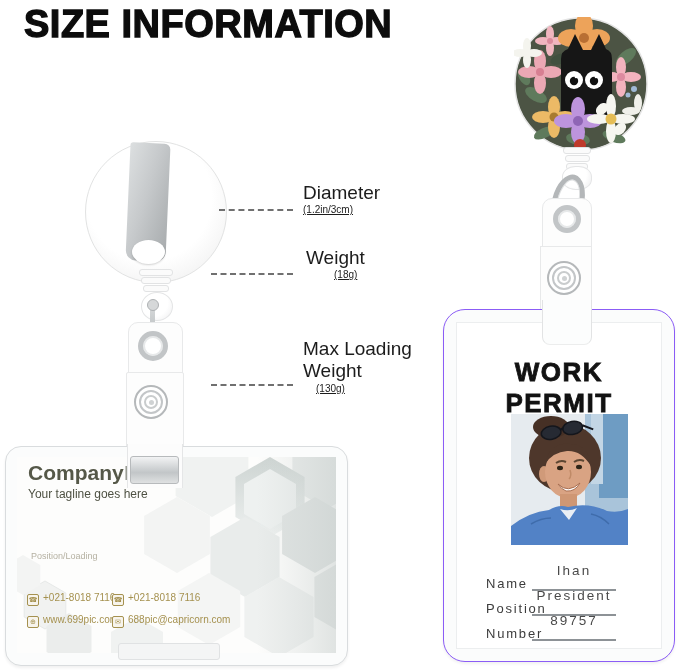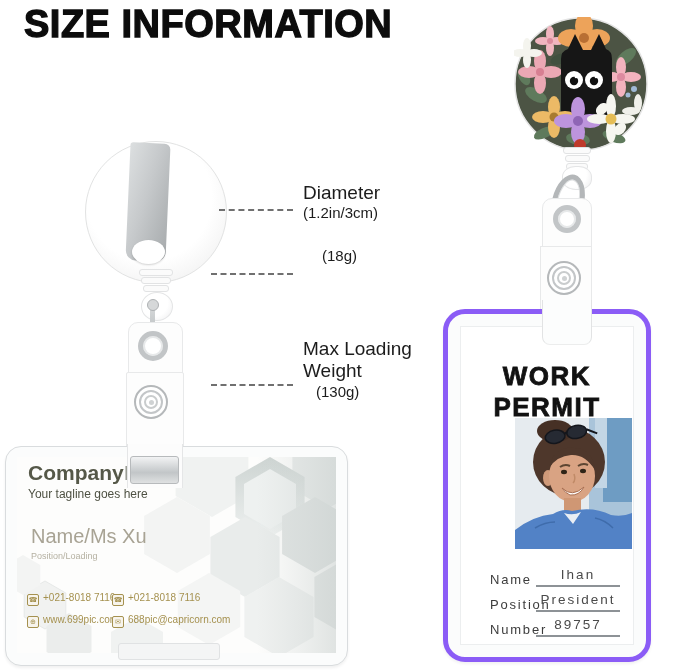--- a/index.html
+++ b/index.html
@@ -45,21 +45,21 @@
   .snap .r3{width:5px;height:5px;border-radius:50%;background:#cfd2d3;}
   .strap-ext-l{position:absolute;left:127px;top:444px;width:54px;height:44px;background:#fcfcfc;
         border-left:1px solid #e5e6e7;border-right:1px solid #e5e6e7;z-index:3;}
   .clasp{position:absolute;left:130px;top:456px;width:47px;height:26px;z-index:4;
         background:linear-gradient(180deg,#f2f3f4,#c2c6c8 60%,#dfe1e2);
         border:1px solid #b7babc;border-radius:3px;}
 
   
   .dash{position:absolute;height:0;border-top:2px dashed #707070;}
   .co-label{font-size:19px;color:#1c1c1c;line-height:1.18;}
-  .co-value{font-size:15px;color:#1c1c1c;}
+  .co-value{font-size:10px;color:#1c1c1c;text-decoration:underline;}
 
   
   .badge-floral{position:absolute;left:514px;top:17px;width:134px;height:134px;}
   .neck-r{position:absolute;left:563px;top:146px;width:28px;height:24px;}
   .neck-r i{display:block;margin:1px auto;background:#fbfbfb;border:1px solid #e2e3e4;border-radius:3px;height:5px;}
   .neck-r i:nth-child(1){width:26px}.neck-r i:nth-child(2){width:23px}.neck-r i:nth-child(3){width:20px}
   .ball-r{position:absolute;left:562px;top:166px;width:28px;height:22px;border-radius:45%;
         background:radial-gradient(circle at 40% 35%,#fff 55%,#ececed);border:1px solid #e4e5e6;}
   .carabiner{position:absolute;left:552px;top:174px;width:32px;height:56px;border-radius:50%;
         border:5px solid #b4b7b9;transform:rotate(14deg);box-sizing:border-box;
@@ -69,32 +69,32 @@
   .grommet-r{position:absolute;left:553px;top:205px;width:28px;height:28px;border-radius:50%;
         background:#fff;border:5px solid #c2c5c7;box-sizing:border-box;box-shadow:inset 0 0 0 2px #e7e9ea;}
   .strap-bot-r{position:absolute;left:540px;top:246px;width:50px;height:66px;background:#fdfdfd;
         border:1px solid #e8e9ea;}
   .snap-r{left:547px;top:261px;}
   .strap-tab-r{position:absolute;left:542px;top:300px;width:48px;height:44px;background:#fcfdfd;
         border-left:1px solid #e2e3e4;border-right:1px solid #e2e3e4;border-bottom:1px solid #eceded;
         border-radius:0 0 8px 8px;z-index:3;}
 
   
-  .holder-v{position:absolute;left:443px;top:309px;width:208px;height:353px;border-radius:22px;
-        background:#fbfcfc;border:5px solid #8b5cf6;box-sizing:border-box;z-index:2;
+  .holder-v{position:absolute;left:443px;top:309px;width:232px;height:353px;border-radius:22px;
+        background:#fbfcfc;border:1px solid #8b5cf6;box-sizing:border-box;z-index:2;
         box-shadow:0 2px 3px rgba(0,0,0,.06);}
   .card-v{position:absolute;left:12px;top:12px;right:12px;bottom:12px;background:#fff;
         border:1px solid #eceeef;}
   .wp-title{position:absolute;left:0;right:0;top:34px;text-align:center;font-size:26px;font-weight:800;
         letter-spacing:1.5px;color:#121212;-webkit-text-stroke:.8px #121212;}
   .photo{position:absolute;left:54px;top:91px;width:117px;height:131px;}
   .wp-row{position:absolute;left:29px;height:22px;white-space:nowrap;}
   .wp-label{display:inline-block;width:46px;font-size:13px;letter-spacing:1.8px;color:#3c3c3c;vertical-align:bottom;}
   .wp-value{display:inline-block;width:84px;margin-left:0px;text-align:center;font-size:13.5px;
-        letter-spacing:2px;color:#4a4a4a;border-bottom:2px solid #8d9296;padding-bottom:3px;vertical-align:bottom;}
+        letter-spacing:2px;color:#4a4a4a;border-bottom:2px solid #8d9296;padding-bottom:11px;vertical-align:bottom;}
 
   
   .holder-h{position:absolute;left:5px;top:446px;width:343px;height:220px;border-radius:16px;
         background:#fbfcfc;border:1px solid #d9dcde;box-sizing:border-box;z-index:2;
         box-shadow:0 2px 3px rgba(0,0,0,.06);}
   .card-h{position:absolute;left:11px;top:10px;right:11px;bottom:12px;background:#fdfdfc;overflow:hidden;}
   .hexbg{position:absolute;left:0;top:0;}
   .bc-company{position:absolute;left:11px;top:4px;font-size:21px;font-weight:bold;color:#555848;}
   .bc-company .lt{font-weight:normal;color:#9a9d94;}
   .bc-tagline{position:absolute;left:11px;top:30px;font-size:12px;color:#4e5143;}
@@ -140,21 +140,22 @@
   </div>
 
   <div class="dash" style="left:219px;top:209px;width:74px;"></div>
   <div class="abs" style="left:303px;top:182px;width:130px;">
     <div class="co-label">Diameter</div>
     <div class="co-value">(1.2in/3cm)</div>
   </div>
 
   <div class="dash" style="left:211px;top:273px;width:82px;"></div>
   <div class="abs" style="left:306px;top:247px;width:120px;">
-    <div class="co-value" style="margin-left:16px;">(18g)</div>
+    <div class="co-label">Weight</div>
+    <div class="co-value" style="margin-left:28px;">(18g)</div>
   </div>
 
   <div class="dash" style="left:211px;top:384px;width:82px;"></div>
   <div class="abs" style="left:303px;top:338px;width:122px;">
     <div class="co-label">Max Loading Weight</div>
     <div class="co-value" style="margin-left:13px;">(130g)</div>
   </div>
 
   <div class="badge-floral">
     <svg width="134" height="134" viewBox="0 0 134 134">
@@ -342,21 +343,20 @@
           <polygon points="192,116 223.2,134 223.2,170 192,188 160.8,170 160.8,134" fill="#f4f5f4"></polygon>
           <polygon points="120,160 146,175 146,205 120,220 94,205 94,175" fill="#f0f2f1"></polygon>
           <polygon points="28,124 48.8,136 48.8,160 28,172 7.2,160 7.2,136" fill="#f1f2f1" stroke="#e7e9e8"></polygon>
           <polygon points="52,156 74.5,169 74.5,195 52,208 29.5,195 29.5,169" fill="#ebedec"></polygon>
           <polygon points="6,98 23.3,108 23.3,128 6,138 -11.3,128 -11.3,108" fill="#f3f4f3"></polygon>
         </g>
         <rect x="240" width="81" height="198" fill="url(#rs)"></rect>
       </svg>
       <div class="bc-company"><span>Company</span><span class="lt">Name</span></div>
       <div class="bc-tagline">Your tagline goes here</div>
-      <div class="bc-person">Name/Ms Xu</div>
       <div class="bc-role">Position/Loading</div>
 
       <div class="bc-contact" style="left:10px;top:135px;">
         <span class="bc-ic">☎</span><span>+021-8018 7116</span>
       </div>
       <div class="bc-contact" style="left:95px;top:135px;">
         <span class="bc-ic">☎</span><span>+021-8018 7116</span>
       </div>
       <div class="bc-contact" style="left:10px;top:157px;">
         <span class="bc-ic">⊕</span><span>www.699pic.com</span>

